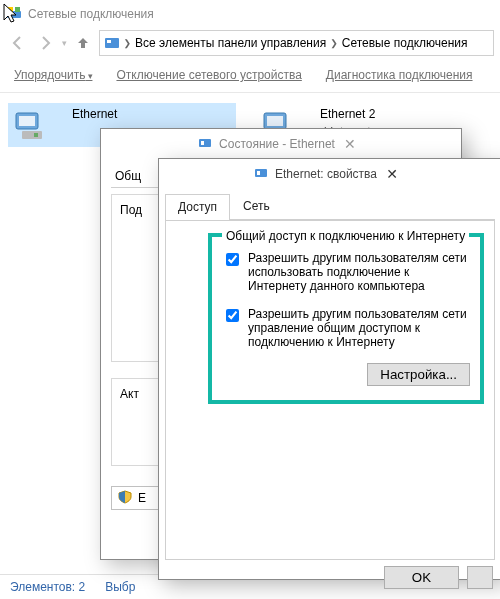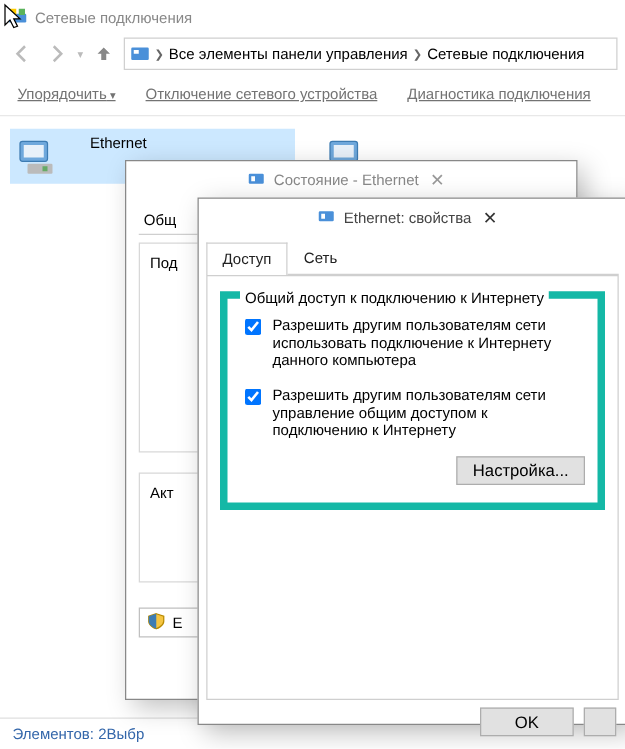--- a/index.html
+++ b/index.html
@@ -12,39 +12,39 @@
   .breadcrumb .sep{color:#666;font-size:9px;}
   .breadcrumb .bc-icon{width:16px;height:16px;display:inline-block;}
   .toolbar{height:34px;display:flex;align-items:center;gap:24px;padding:0 14px;border-bottom:1px solid #e8e8e8;}
   .toolbar a{color:#737373;}
   .toolbar .drop::after{content:" \25BE";font-size:9px;}
   .content{display:flex;padding:10px 8px 0 8px;gap:20px;}
   .conn{display:flex;align-items:flex-start;gap:20px;padding:4px;}
   .conn.selected{background:#cce8ff;}
   .conn-icon{width:40px;height:36px;}
   .conn-name{font-weight:400;}
-  .status-bar{position:absolute;left:0;right:0;bottom:0;height:24px;border-top:1px solid #e0e0e0;display:flex;align-items:center;padding:0 10px;color:#3366aa;}
+  .status-bar{position:absolute;left:0;right:0;bottom:0;height:24px;border-top:1px solid #e0e0e0;display:flex;align-items:center;padding:0 10px;color:#3366aa;gap:20px;}
   
   .dlg{position:absolute;background:#fff;border:1px solid #888;box-shadow:6px 6px 20px rgba(0,0,0,.25);}
   .dlg-status{left:100px;top:128px;width:360px;height:430px;}
   .dlg-props{left:158px;top:158px;width:342px;height:420px;}
   .dlg-title{height:30px;display:flex;align-items:center;padding:0 8px;justify-content:center;}
   .dlg-title .t-left{display:flex;align-items:center;gap:6px;color:#444;}
   .close-x{width:30px;height:30px;display:flex;align-items:center;justify-content:center;color:#333;font-size:14px;}
   
   .slice-body{padding:6px 10px;}
   .group{border:1px solid #d8d8d8;margin-top:6px;padding:8px;}
   .minitext{color:#000;}
   .shield{width:16px;height:16px;display:inline-block;}
   
   .tabstrip{display:flex;border-bottom:1px solid #cfcfcf;margin:4px 6px 0 6px;}
   .tab{padding:5px 12px 6px 12px;border:1px solid transparent;border-bottom:none;color:#222;}
   .tab.active{border-color:#cfcfcf;background:#fff;position:relative;top:1px;}
   .props-body{border:1px solid #cfcfcf;margin:0 6px 6px 6px;padding:12px 10px 14px 10px;}
-  .sub-group{border:6px solid #14b8a6;padding:10px 10px 14px 10px;}
+  .sub-group{border:4px solid #14b8a6;padding:10px 10px 14px 10px;margin-left:32px;}
   .sub-group .legend{position:relative;top:-18px;background:#fff;display:inline-block;padding:0 4px;}
   .sub-group .legend + *{margin-top:-10px;}
   .chk-row{display:flex;gap:6px;align-items:flex-start;margin-bottom:14px;}
   .chk-row input{margin-top:2px;}
   .btn{border:1px solid #adadad;background:#e1e1e1;padding:3px 12px;}
   .btn-row{display:flex;justify-content:flex-end;}
   .cursor{position:absolute;left:2px;top:2px;pointer-events:none;}
   .trunc{white-space:nowrap;overflow:hidden;}
 </style>
 </head>
@@ -112,20 +112,25 @@
       <div class="conn-name">Ethernet</div>
     </div>
   </div>
   <div class="conn" style="width:200px;">
     <span class="conn-icon">
       <svg width="40" height="36">
           <rect x="4" y="6" width="22" height="16" rx="2" fill="#6fa8dc" stroke="#3d7cb3"></rect>
           <rect x="7" y="9" width="16" height="10" fill="#e8f1fa"></rect>
         </svg>
     </span>
+    <div>
+      <div class="conn-name">Ethernet 2</div>
+      <div style="height:4px"></div>
+      <div style="color:#555;">d Internet</div>
+    </div>
   </div>
 </div>
 
 <div class="status-bar">
   <span>Элементов: 2</span>
   <span>Выбр</span>
 </div>
 
 <div class="dlg dlg-status">
   <div class="dlg-title">

